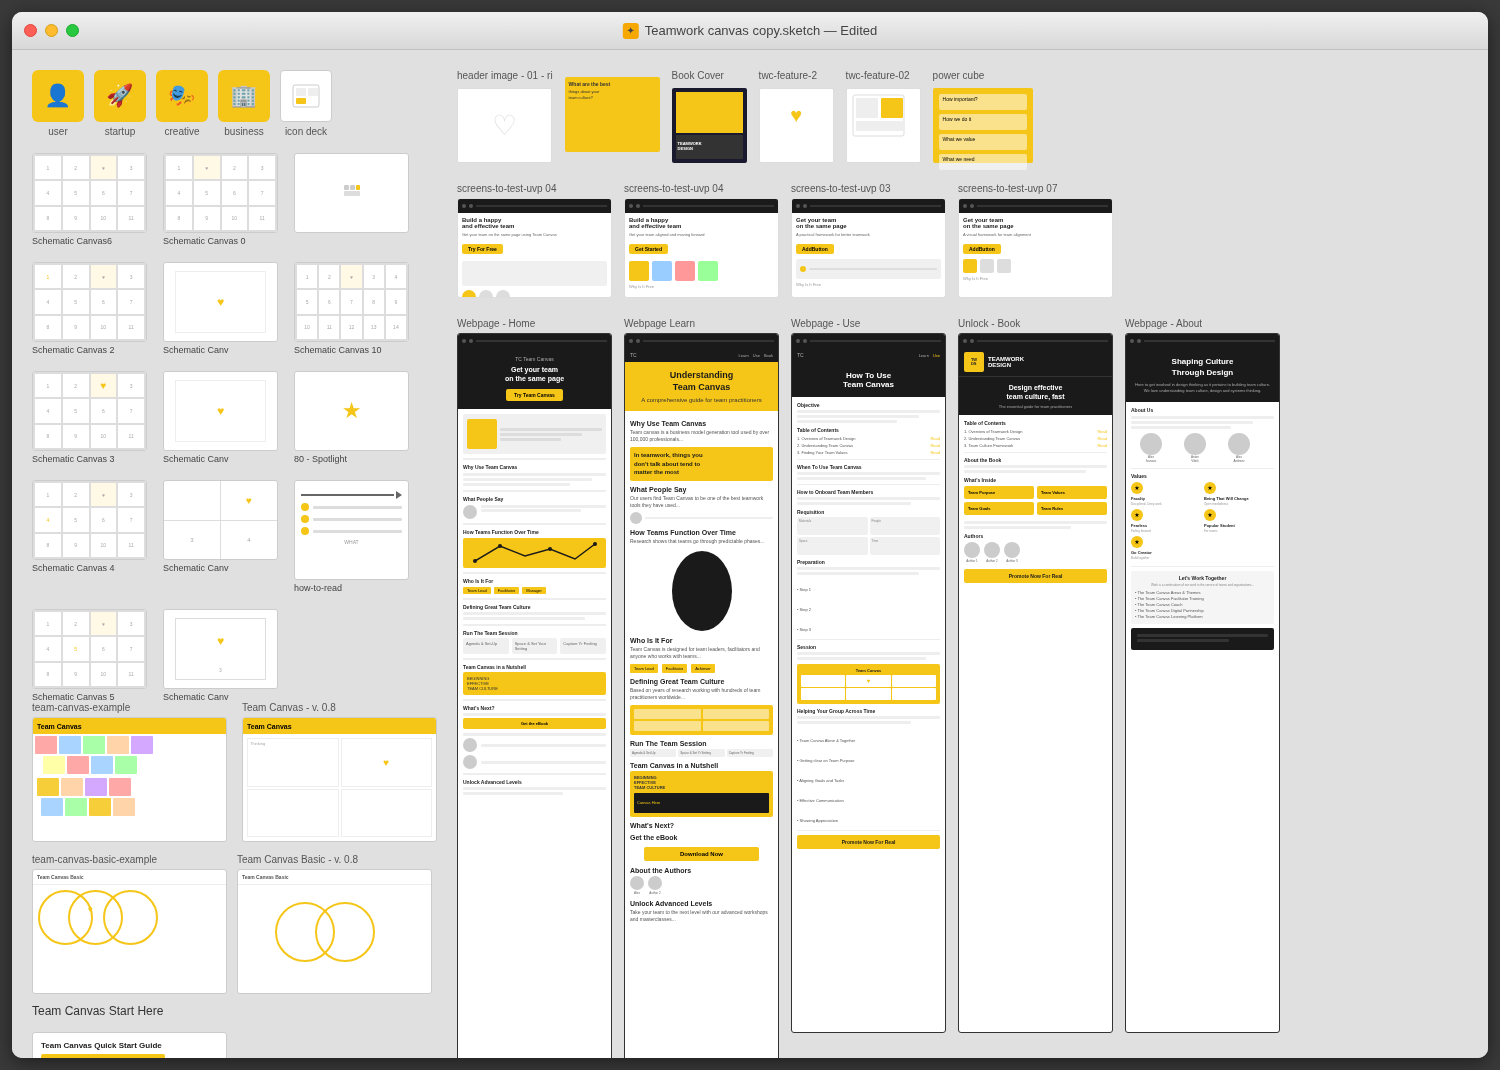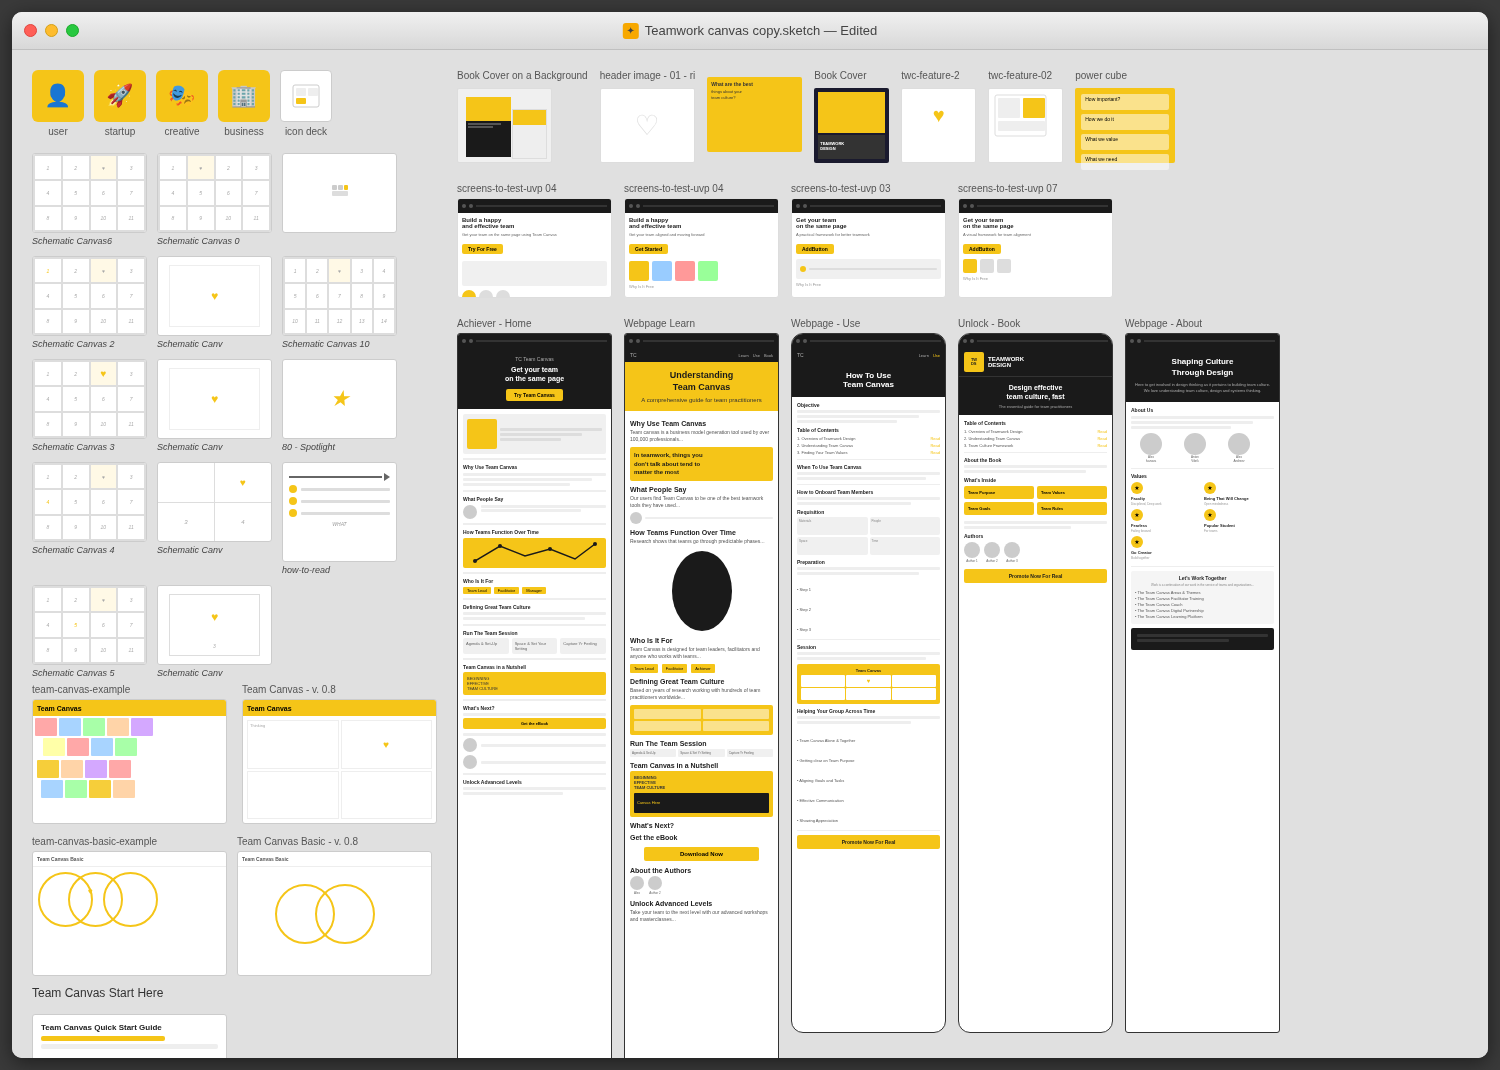--- a/index.html
+++ b/index.html
@@ -392,21 +392,21 @@
       border-radius: 3px;
       overflow: hidden;
     }
 
     
     .page-tall {
       width: 155px;
       min-height: 700px;
       background: white;
       border: 1px solid #333;
-      border-radius: 12px;
+      border-radius: 3px;
       overflow: hidden;
     }
 
     
     .page-about {
       width: 155px;
       min-height: 700px;
       background: white;
       border: 1px solid #333;
       border-radius: 3px;
@@ -665,21 +665,21 @@
                 <rect x="2" y="4" width="26" height="22" rx="2" fill="none" stroke="#ccc" stroke-width="1"></rect>
                 <rect x="5" y="7" width="10" height="8" rx="1" fill="#eee"></rect>
                 <rect x="17" y="7" width="10" height="8" rx="1" fill="#eee"></rect>
                 <rect x="5" y="17" width="10" height="6" rx="1" fill="#f5c518"></rect>
               </svg>
             </div>
             <span class="icon-label">icon deck</span>
           </div>
         </div>
 
-        <div style="display:flex;gap:10px;flex-wrap:wrap;width:420px;margin-bottom:6px;font-style:italic;">
+        <div style="display:flex;gap:16px;flex-wrap:wrap;width:420px;margin-bottom:0;">
 
           <div class="grid-item">
             <div class="grid-thumb">
               <div class="sc-grid">
                 <div class="sc-cell">1</div>
                   <div class="sc-cell">2</div>
                   <div class="sc-cell sc-heart-cell">♥</div>
                   <div class="sc-cell">3</div>
                 <div class="sc-cell">4</div>
                   <div class="sc-cell">5</div>
@@ -992,35 +992,20 @@
 
           </div>
         </div>
 
       </div>
 
       <div class="right-area">
 
         <div class="top-items">
 
-          <div class="top-item">
-            <div class="section-label-top">Book Cover on a Background</div>
-            <div class="book-bg-thumb">
-              <div class="book-small">
-                <div class="book-small-yellow"></div>
-                <div style="padding:2px;">
-                  <div style="height:2px;background:#555;margin-bottom:1px;width:80%;"></div>
-                  <div style="height:2px;background:#555;margin-bottom:1px;width:60%;"></div>
-                </div>
-              </div>
-              <div style="position:absolute;right:4px;top:20px;width:35px;height:50px;background:#eee;border:1px solid #ddd;">
-                <div style="height:15px;background:#f5c518;"></div>
-              </div>
-            </div>
-          </div>
 
           <div class="top-item">
             <div class="section-label-top">header image - 01 - ri</div>
             <div class="header-thumb">
               <div class="heart-icon">♡</div>
             </div>
           </div>
 
           <div class="top-item">
             <div class="section-label-top"></div>
@@ -1166,21 +1151,21 @@
                 </div>
                 <div style="margin-top:3px;font-size:4px;color:#999;">Why Is It Free</div>
               </div>
             </div>
           </div>
         </div>
 
         <div class="pages-row">
 
           <div class="page-item">
-            <div class="page-label">Achiever - Home</div>
+            <div class="page-label">Webpage - Home</div>
             <div class="page-home">
               <div class="nav-bar">
                   <div class="nav-dot"></div>
                   <div class="nav-dot"></div>
                   <div class="nav-line"></div>
                 </div>
 
               <div style="background:#1a1a1a;padding:8px 6px;text-align:center;">
                 <div style="font-size:5px;color:#aaa;">TC Team Canvas</div>
                 <div style="font-size:7px;font-weight:bold;color:white;margin-top:3px;line-height:1.3;">Get your team<br>on the same page</div>

